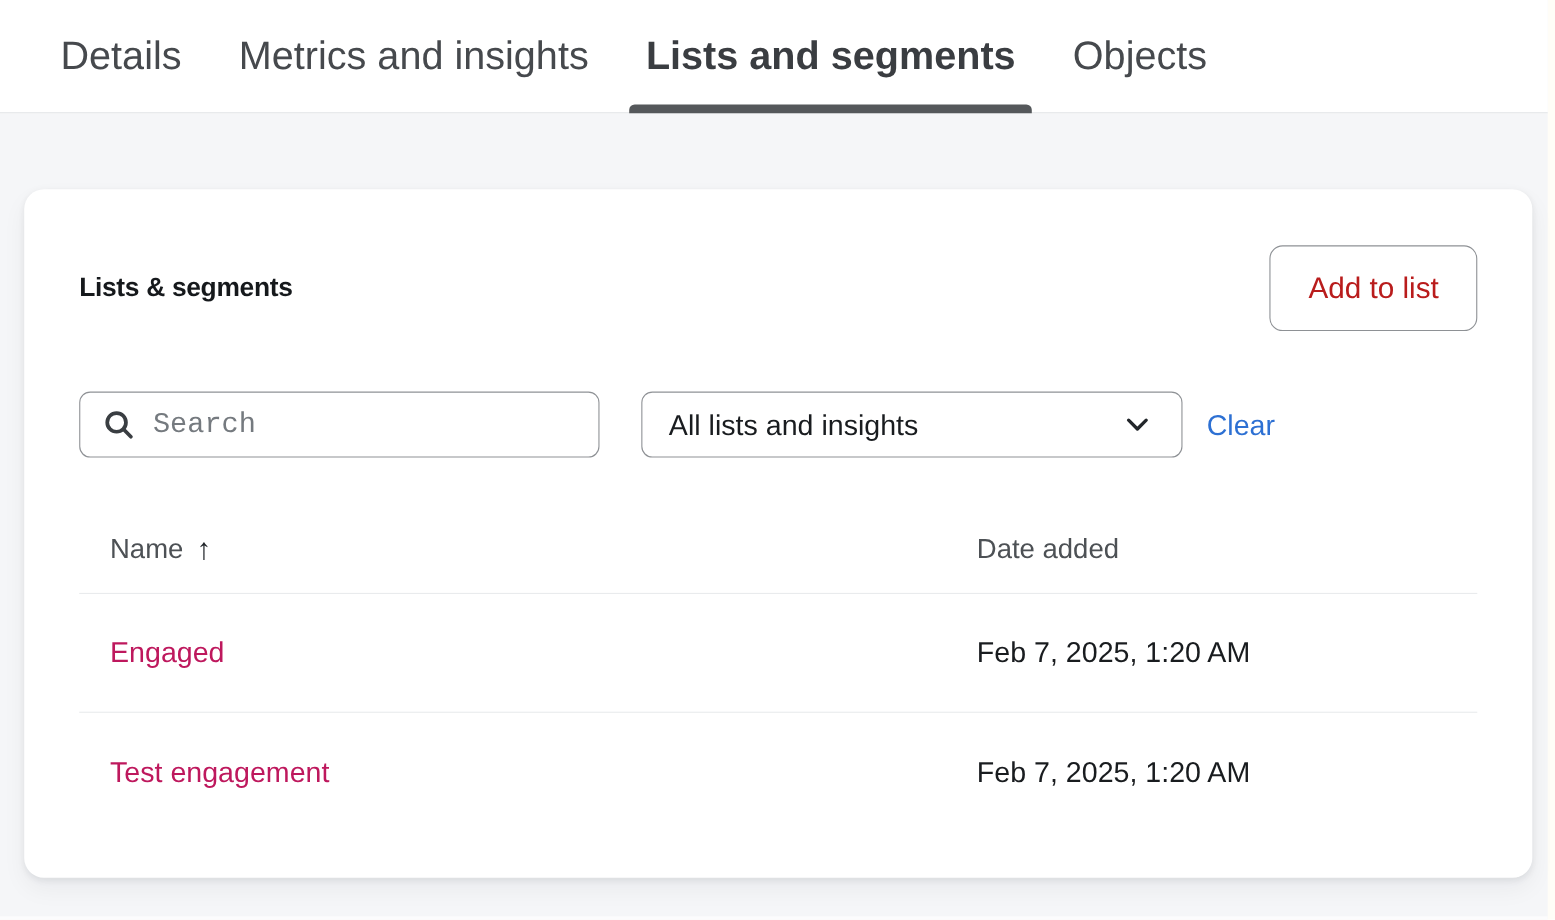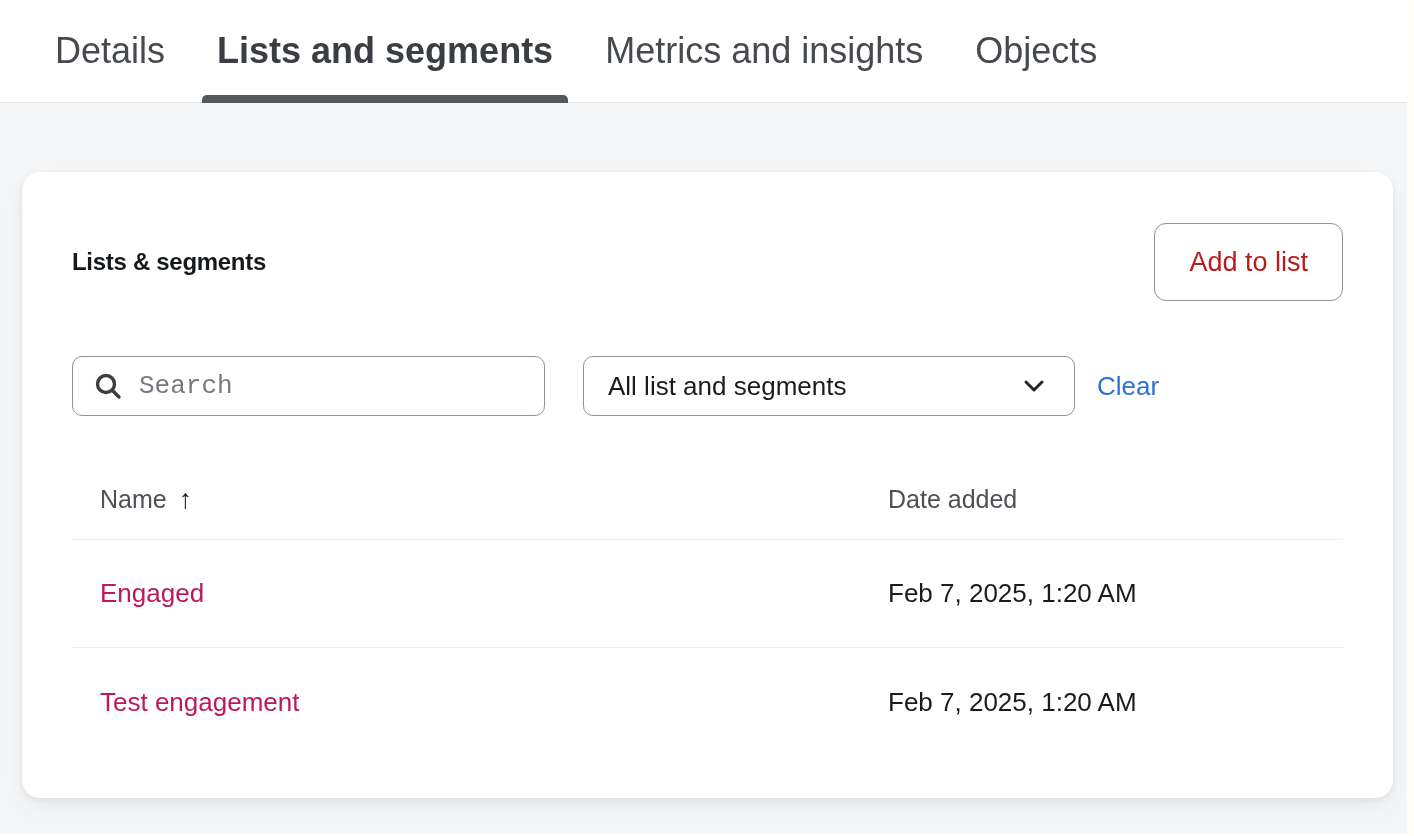--- a/index.html
+++ b/index.html
@@ -161,22 +161,22 @@
     background:#fcfcfd;
   }
 </style>
 </head>
 <body>
 
 <div class="main">
 
   <div class="tabbar">
     <div class="tab">Details</div>
+    <div class="tab">Metrics and insights</div>
     <div class="tab active">Lists and segments</div>
-    <div class="tab">Metrics and insights</div>
     <div class="tab">Objects</div>
   </div>
 
   <div class="card">
 
     <div class="card-header">
       <div class="card-title">Lists &amp; segments</div>
       <button class="add-btn">Add to list</button>
     </div>
 
@@ -186,21 +186,21 @@
         <span class="icon-wrap">
           <svg width="30" height="30" viewBox="0 0 30 30" fill="none">
             <circle cx="13" cy="13" r="8.5" stroke="#3a3e42" stroke-width="3.4"></circle>
             <line x1="19.5" y1="19.5" x2="26" y2="26" stroke="#3a3e42" stroke-width="3.4" stroke-linecap="round"></line>
           </svg>
         </span>
         <input class="search-input" type="text" placeholder="Search" style="">
       </div>
 
       <div class="select-box">
-        <span>All list and segments</span>
+        <span>All lists and insights</span>
         <span style="display:flex;align-items:center;">
           <svg width="32" height="32" viewBox="0 0 32 32" fill="none">
             <path d="M8 12 L16 20 L24 12" stroke="#23272b" stroke-width="3" stroke-linecap="round" stroke-linejoin="round"></path>
           </svg>
         </span>
       </div>
 
       <a class="clear-link">Clear</a>
     </div>
 

